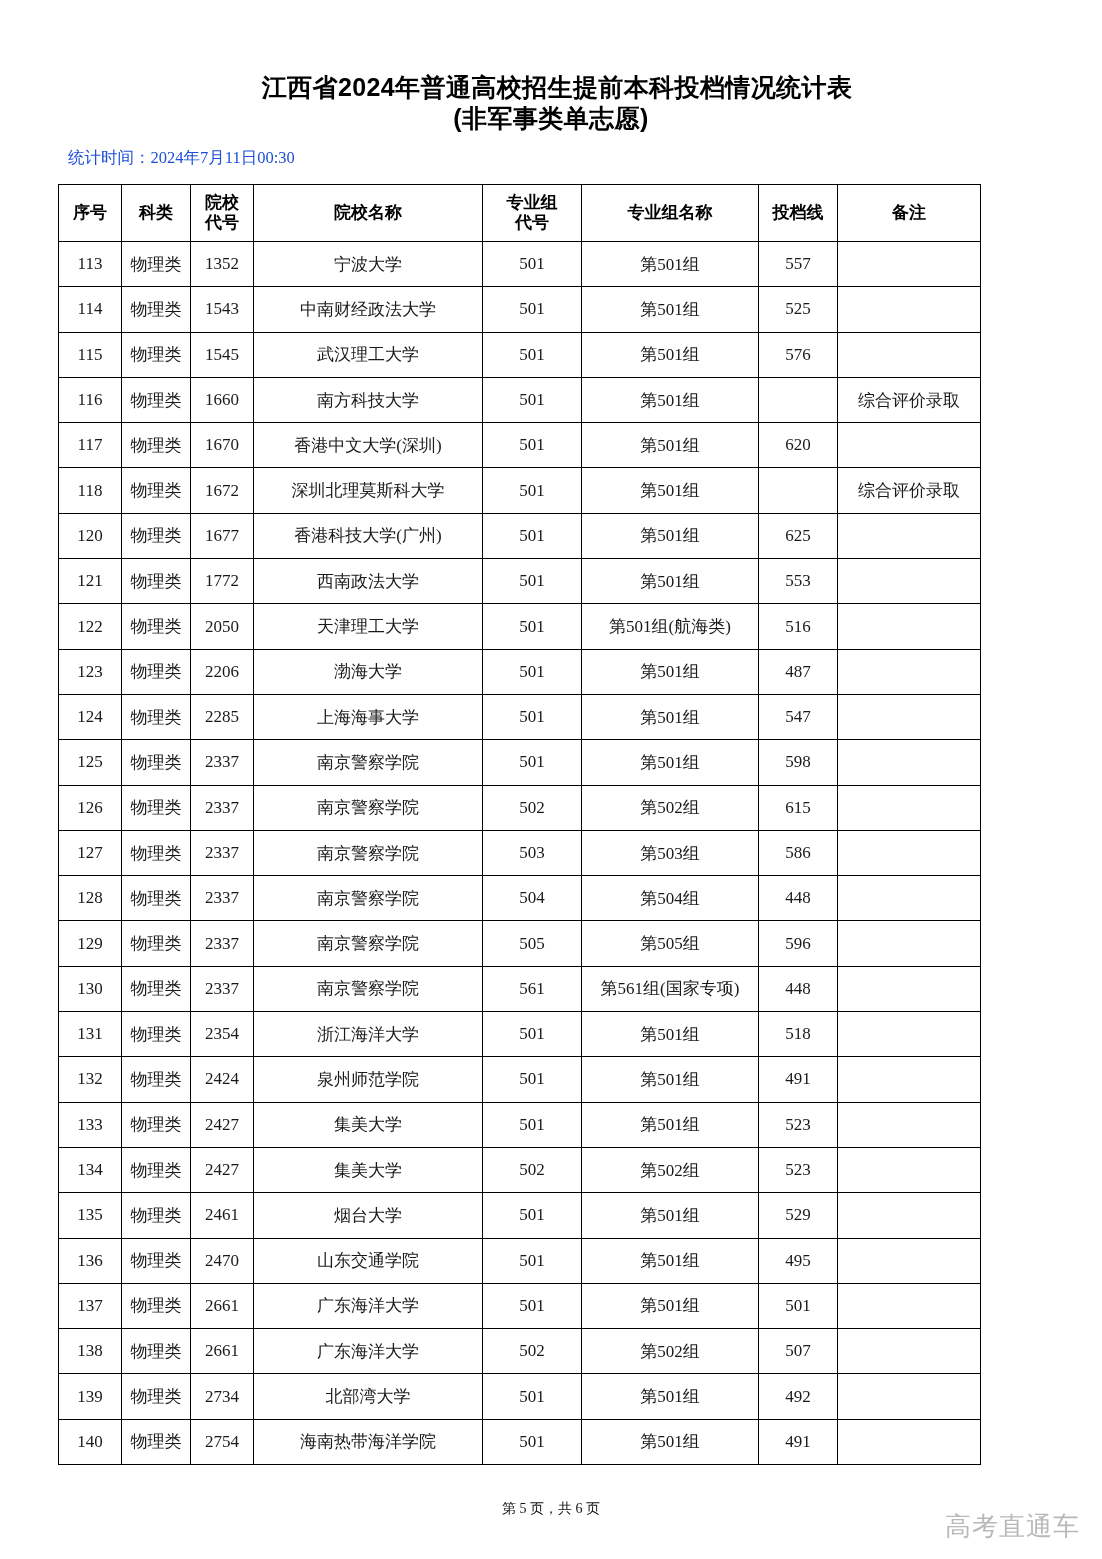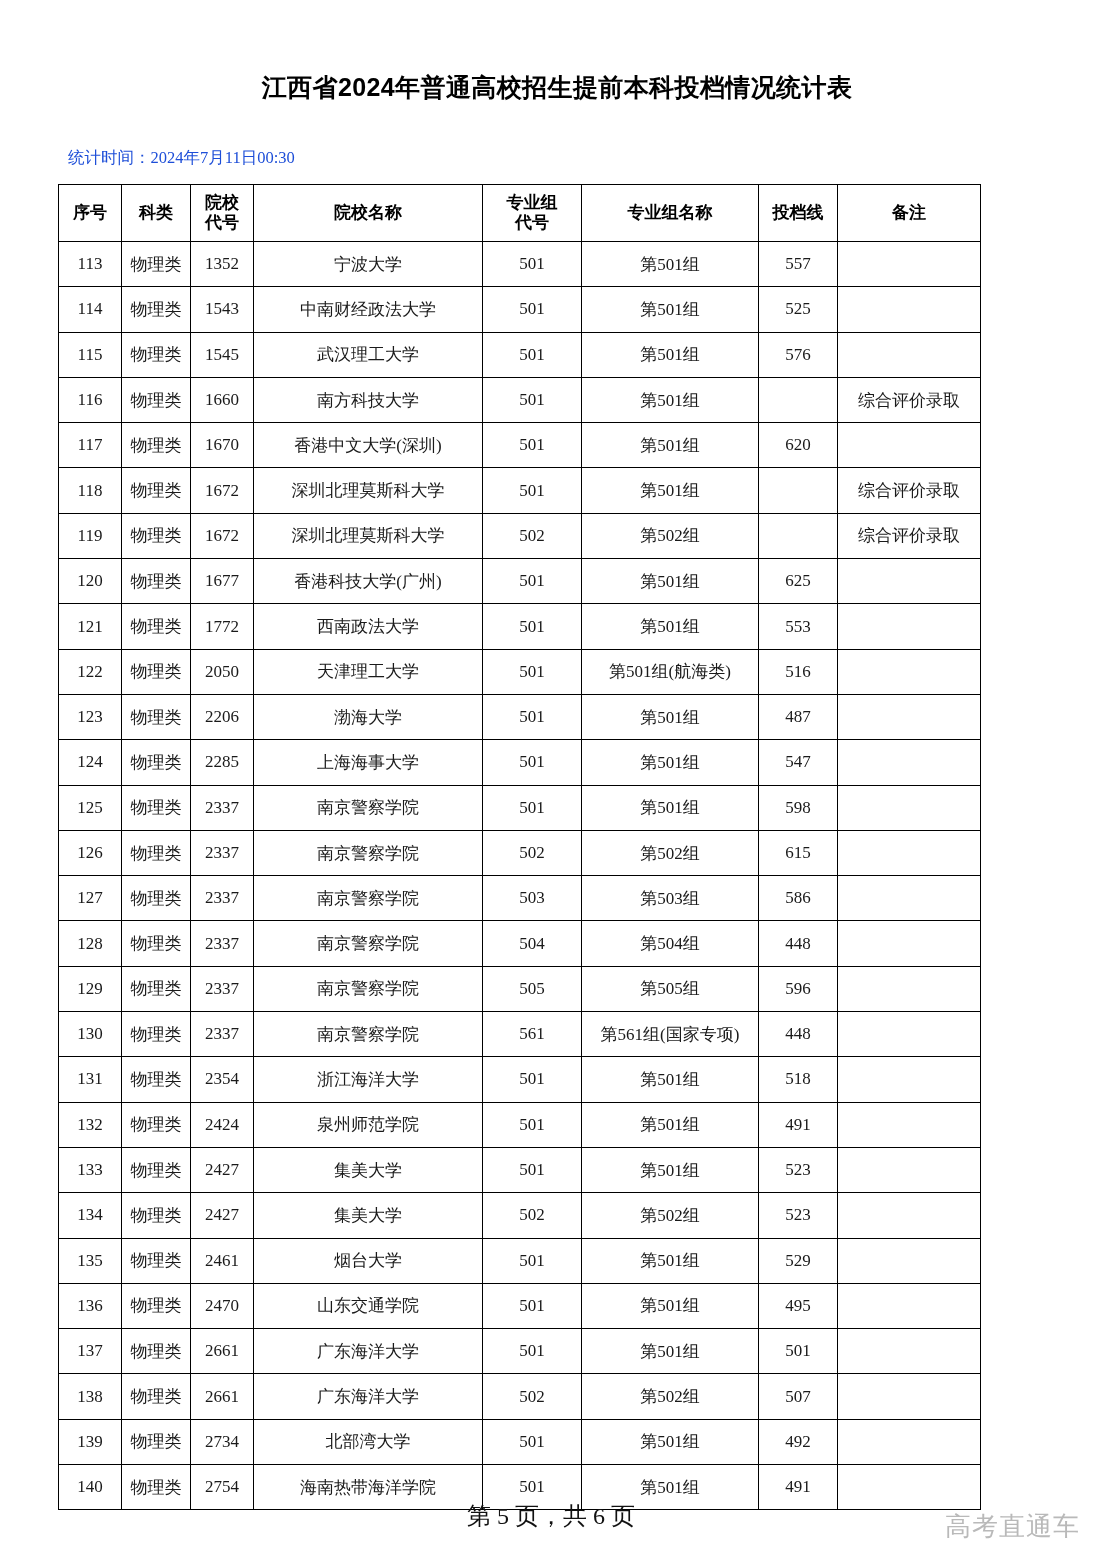--- a/index.html
+++ b/index.html
@@ -97,41 +97,42 @@
 
   .hdr-two-line { display: block; line-height: 1.16; }
 
   .footer-page {
     position: absolute;
     left: 0;
     right: 0;
     top: 1500px;
     text-align: center;
     font-family: "Liberation Serif", "DejaVu Serif", serif;
-    font-size: 24px;
+    font-size: 14px;
     color: #111;
   }
   .watermark {
     position: absolute;
     right: 22px;
     top: 1509px;
     font-family: "Liberation Sans", "DejaVu Sans", sans-serif;
     font-size: 26px;
     color: #b9b9b9;
     letter-spacing: 1px;
     white-space: nowrap;
   }
 </style>
 </head>
 <body>
 
 <div class="page">
 
   <div class="title-block">
     <div class="title-line1">江西省2024年普通高校招生提前本科投档情况统计表</div>
+    <div class="title-line2">(非军事类单志愿)</div>
   </div>
 
   <div class="stat-time">统计时间：2024年7月11日00:30</div>
 
   <table class="main-table">
     <thead>
       <tr>
         <th class="h-seq">序号</th>
         <th class="h-kelei">科类</th>
         <th class="h-code">
@@ -203,30 +204,20 @@
           <td class="c-seq">118</td>
           <td class="c-kelei">物理类</td>
           <td class="c-code">1672</td>
           <td class="c-name">深圳北理莫斯科大学</td>
           <td class="c-grp">501</td>
           <td class="c-gname">第501组</td>
           <td class="c-score"></td>
           <td class="c-note">综合评价录取</td>
         </tr>
         <tr>
-          <td class="c-seq">119</td>
-          <td class="c-kelei">物理类</td>
-          <td class="c-code">1672</td>
-          <td class="c-name">深圳北理莫斯科大学</td>
-          <td class="c-grp">502</td>
-          <td class="c-gname">第502组</td>
-          <td class="c-score"></td>
-          <td class="c-note">综合评价录取</td>
-        </tr>
-        <tr>
           <td class="c-seq">120</td>
           <td class="c-kelei">物理类</td>
           <td class="c-code">1677</td>
           <td class="c-name">香港科技大学(广州)</td>
           <td class="c-grp">501</td>
           <td class="c-gname">第501组</td>
           <td class="c-score">625</td>
           <td class="c-note"></td>
         </tr>
         <tr>

